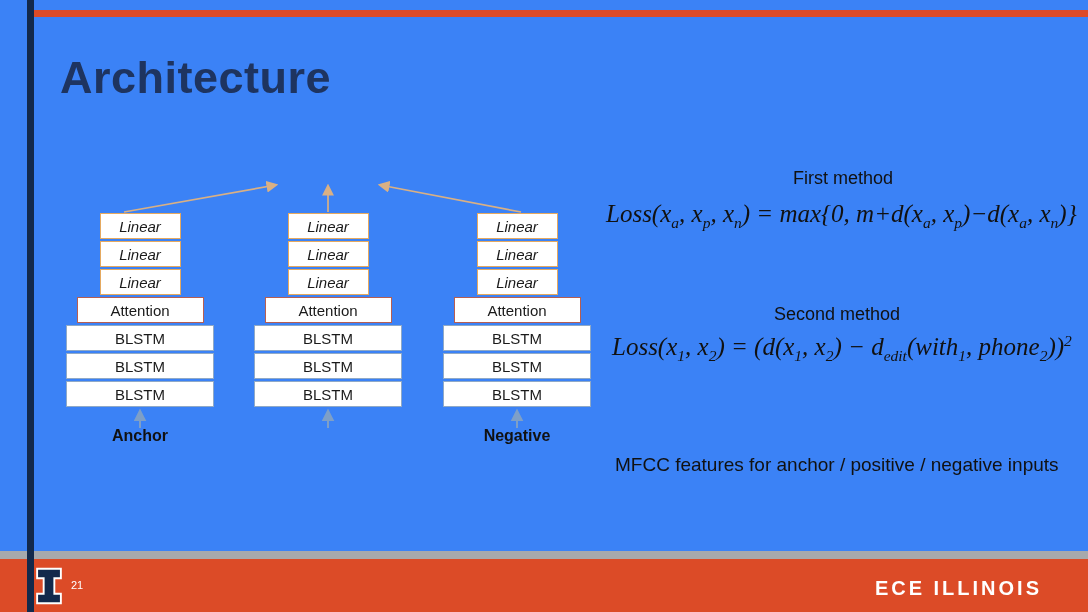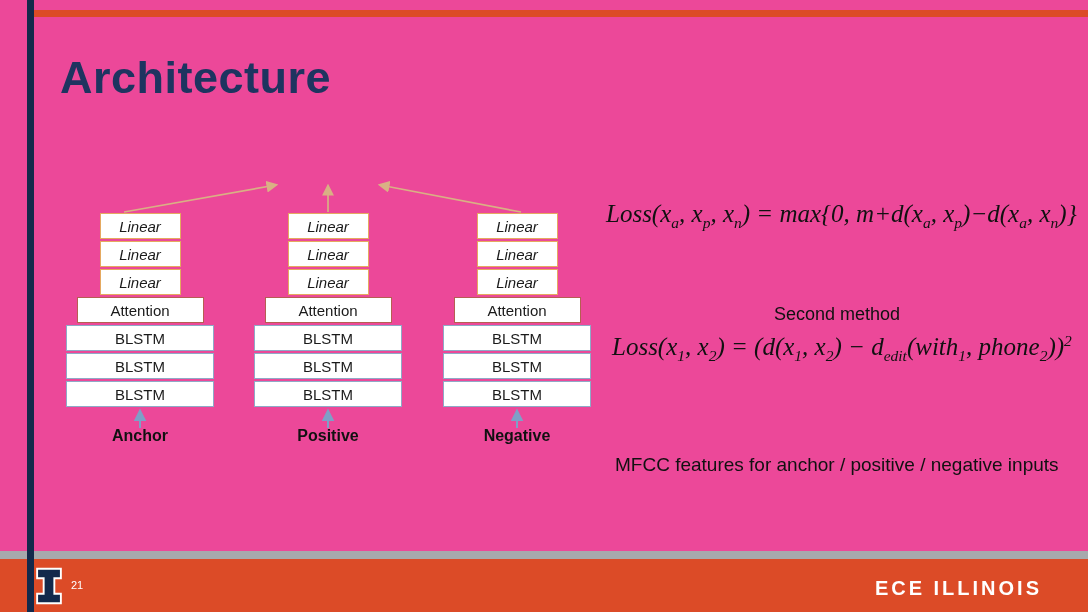--- a/index.html
+++ b/index.html
@@ -1,17 +1,17 @@
 <!DOCTYPE html>
 <html><head>
 <meta charset="utf-8">
 <style>
   html,body{margin:0;padding:0;background:#888;}
   .slide{
-    position:relative; width:1088px; height:612px; background:#ec4899;
+    position:relative; width:1088px; height:612px; background:#3b82f6;
     overflow:hidden; font-family:"Liberation Sans",sans-serif;
     margin:0 auto;
   }
   
   .left-bar{position:absolute; left:27px; top:0; width:7px; height:612px; background:#13294B; z-index:6;}
   .top-bar{position:absolute; left:34px; right:0; top:10px; height:7px; background:#DC4B27;}
   
   .title{
     position:absolute; left:60px; top:52px; margin:0;
     font-size:45px; font-weight:bold; color:#1E3460; letter-spacing:0.5px;
@@ -126,24 +126,24 @@
     <div class="box linear">Linear</div>
     <div class="box linear">Linear</div>
     <div class="box linear">Linear</div>
     <div class="box attention">Attention</div>
     <div class="box blstm">BLSTM</div>
     <div class="box blstm">BLSTM</div>
     <div class="box blstm">BLSTM</div>
   </div>
 
   <div class="col-label lbl-anchor">Anchor</div>
-  <div class="col-label lbl-positive">Positive</div>
   <div class="col-label lbl-negative">Negative</div>
 
 
+  <div class="method-heading heading-first">First method</div>
   <div class="formula formula-first"><span>Loss(x</span><sub>a</sub><span>, x</span><sub>p</sub><span>, x</span><sub>n</sub><span>) = max{0, m+d(x</span><sub>a</sub><span>, x</span><sub>p</sub><span>)−d(x</span><sub>a</sub><span>, x</span><sub>n</sub><span>)}</span></div>
 
   <div class="method-heading heading-second">Second method</div>
   <div class="formula formula-second"><span>Loss(x</span><sub>1</sub><span>, x</span><sub>2</sub><span>) = (d(x</span><sub>1</sub><span>, x</span><sub>2</sub><span>) − d</span><sub>edit</sub><span>(with</span><sub>1</sub><span>, phone</span><sub>2</sub><span>))</span><sup>2</sup></div>
 
   <div class="note">MFCC features for anchor / positive / negative inputs</div>
 
   <div class="footer-gray"></div>
   <div class="footer-orange"></div>
   <svg class="logo" viewBox="0 0 26 32">

